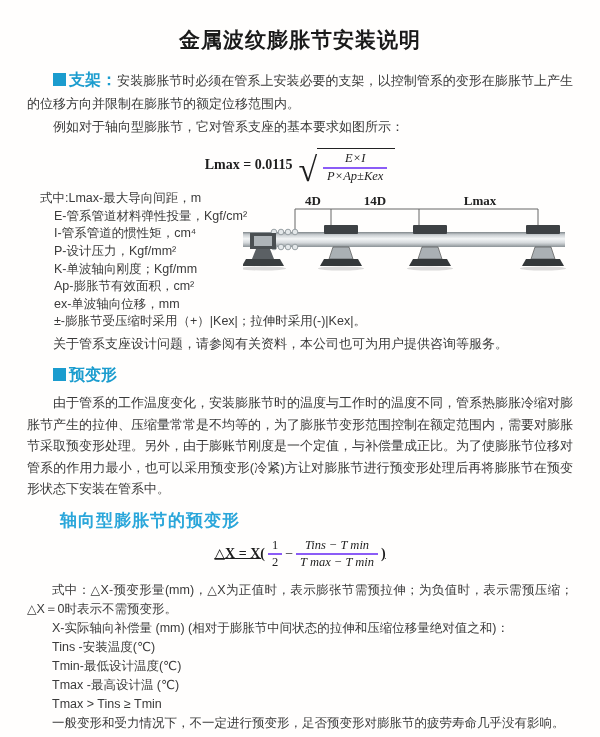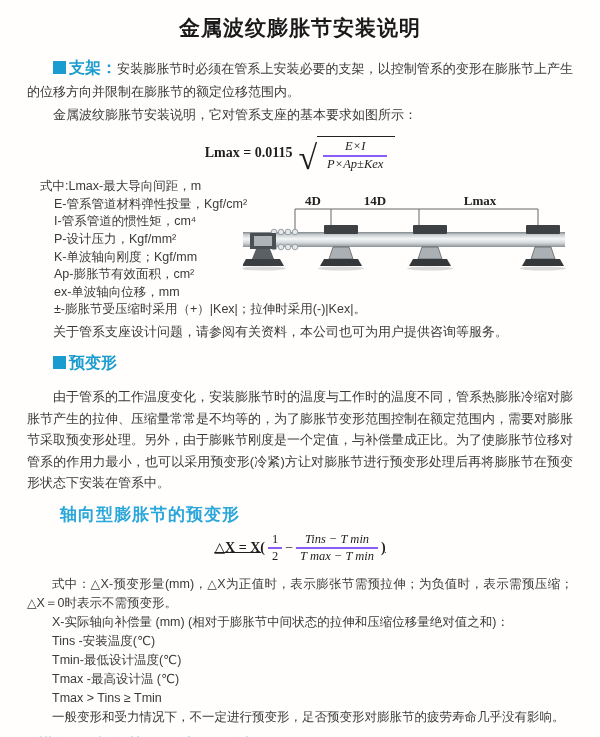--- a/index.html
+++ b/index.html
@@ -11,37 +11,37 @@
     font-family:"Liberation Sans","DejaVu Sans",sans-serif;
     color:#3a3a3a;
     box-sizing:border-box;
     padding:14px 27px 0 27px;
   }
   .title{
     text-align:center;
     font-size:21px;
     font-weight:bold;
     color:#1a1a1a;
-    margin:0 0 14px 0;
+    margin:12px 0 14px 0;
     letter-spacing:1px;
   }
   .body-text{font-size:13px;line-height:23px;}
   p{margin:0;}
   .ind{text-indent:2em;}
   .just{text-align:justify;}
   .sec-head-inline{
     font-size:16px;font-weight:bold;color:#1b9cce;
   }
   .sq{
     display:inline-block;width:13px;height:13px;
     background:#1b9cce;margin-right:3px;vertical-align:-1px;
   }
   .sec-head-block{
     font-size:16px;font-weight:bold;color:#1b9cce;
-    margin:10px 0 12px 0;
+    margin:10px 0 6px 0;
     padding-left:26px;
   }
   .sub-head{
     font-size:17px;font-weight:bold;color:#2aa6da;
     letter-spacing:1px;
   }
   .sub-head.axial{margin:9px 0 6px 33px;}
   .sub-head.lateral{margin:7px 0 2px 10px;}
   
   .formula{
@@ -87,21 +87,21 @@
 </style>
 </head>
 <body>
 
 <div class="page">
 
   <h1 class="title">金属波纹膨胀节安装说明</h1>
 
   <p class="body-text ind just"><span class="sq"></span><span class="sec-head-inline">支架：</span><span>安装膨胀节时必须在管系上安装必要的支架，以控制管系的变形在膨胀节上产生的位移方向并限制在膨胀节的额定位移范围内。</span></p>
 
-  <p class="body-text ind">金属波纹膨胀节安装说明，它对管系支座的基本要求如图所示：</p>
+  <p class="body-text ind">例如对于轴向型膨胀节，它对管系支座的基本要求如图所示：</p>
 
   <div class="formula formula1">
     <span class="lhs">Lmax = 0.0115</span><span class="sqrt">
         <span class="sqrt-sign">√</span>
         <span class="sqrt-body"><span class="frac it">
             <span class="num">E×I</span>
             <span class="den">P×Ap±Kex</span>
           </span></span>
       </span>
   </div>

